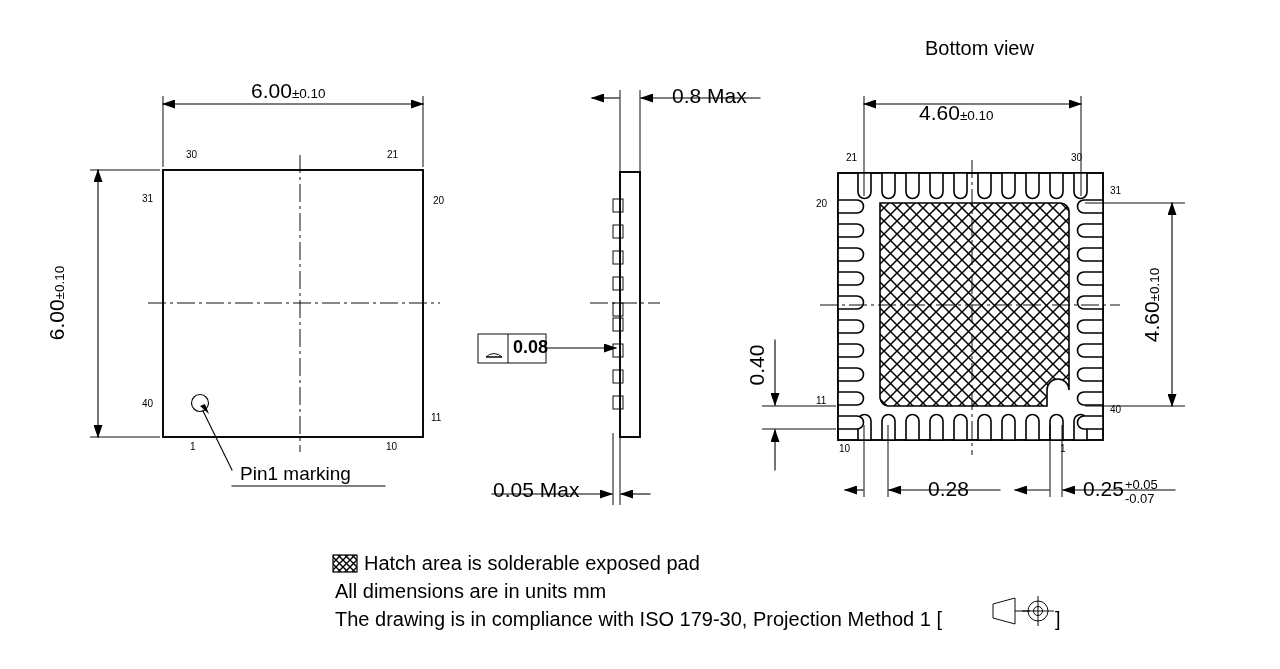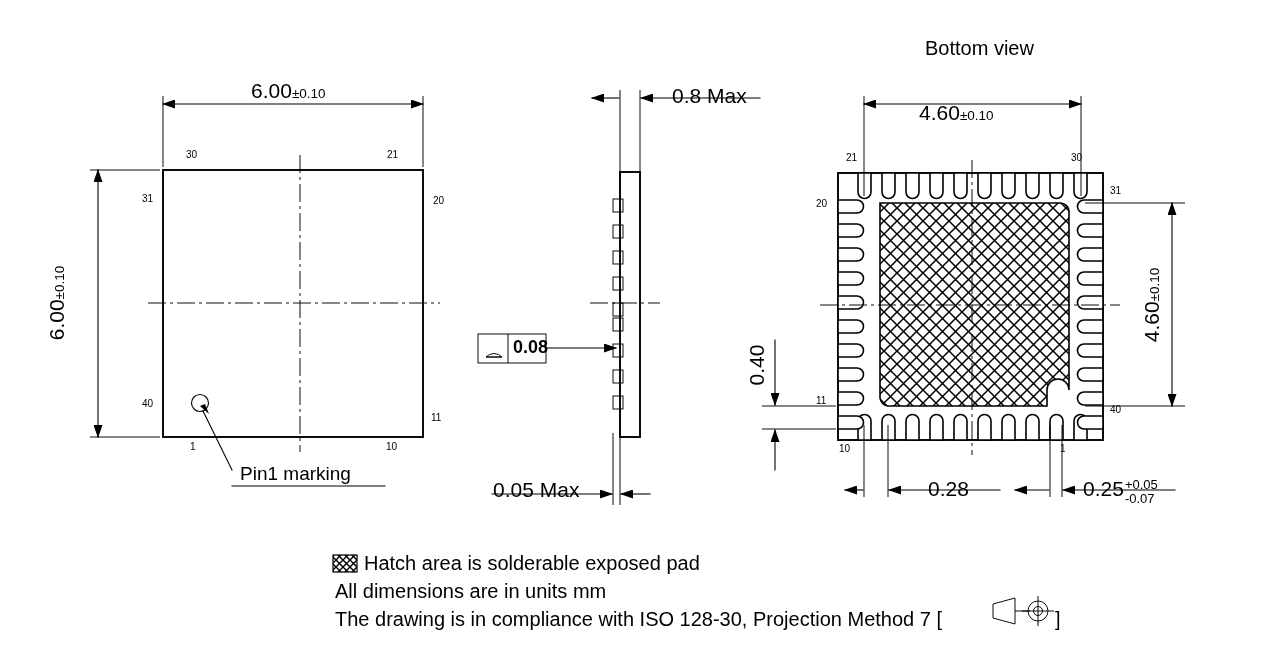--- a/index.html
+++ b/index.html
@@ -286,19 +286,19 @@
   <div class="txt t-pin" style="position:absolute;left:839px;top:443px;">10</div>
   <div class="txt t-pin" style="position:absolute;left:1060px;top:443px;">1</div>
 
   <div style="position:absolute;left:364px;top:552px;">
     <span class="txt t-note">Hatch area is solderable exposed pad</span>
   </div>
   <div style="position:absolute;left:335px;top:580px;">
     <span class="txt t-note">All dimensions are in units mm</span>
   </div>
   <div style="position:absolute;left:335px;top:608px;white-space:nowrap;">
-    <span class="txt t-note">The drawing is in compliance with ISO 128-30, Projection Method 7 [</span>
+    <span class="txt t-note">The drawing is in compliance with ISO 179-30, Projection Method 1 [</span>
   </div>
   <div style="position:absolute;left:1055px;top:608px;">
     <span class="txt t-note">]</span>
   </div>
 
 </div>
 
 </body></html>

